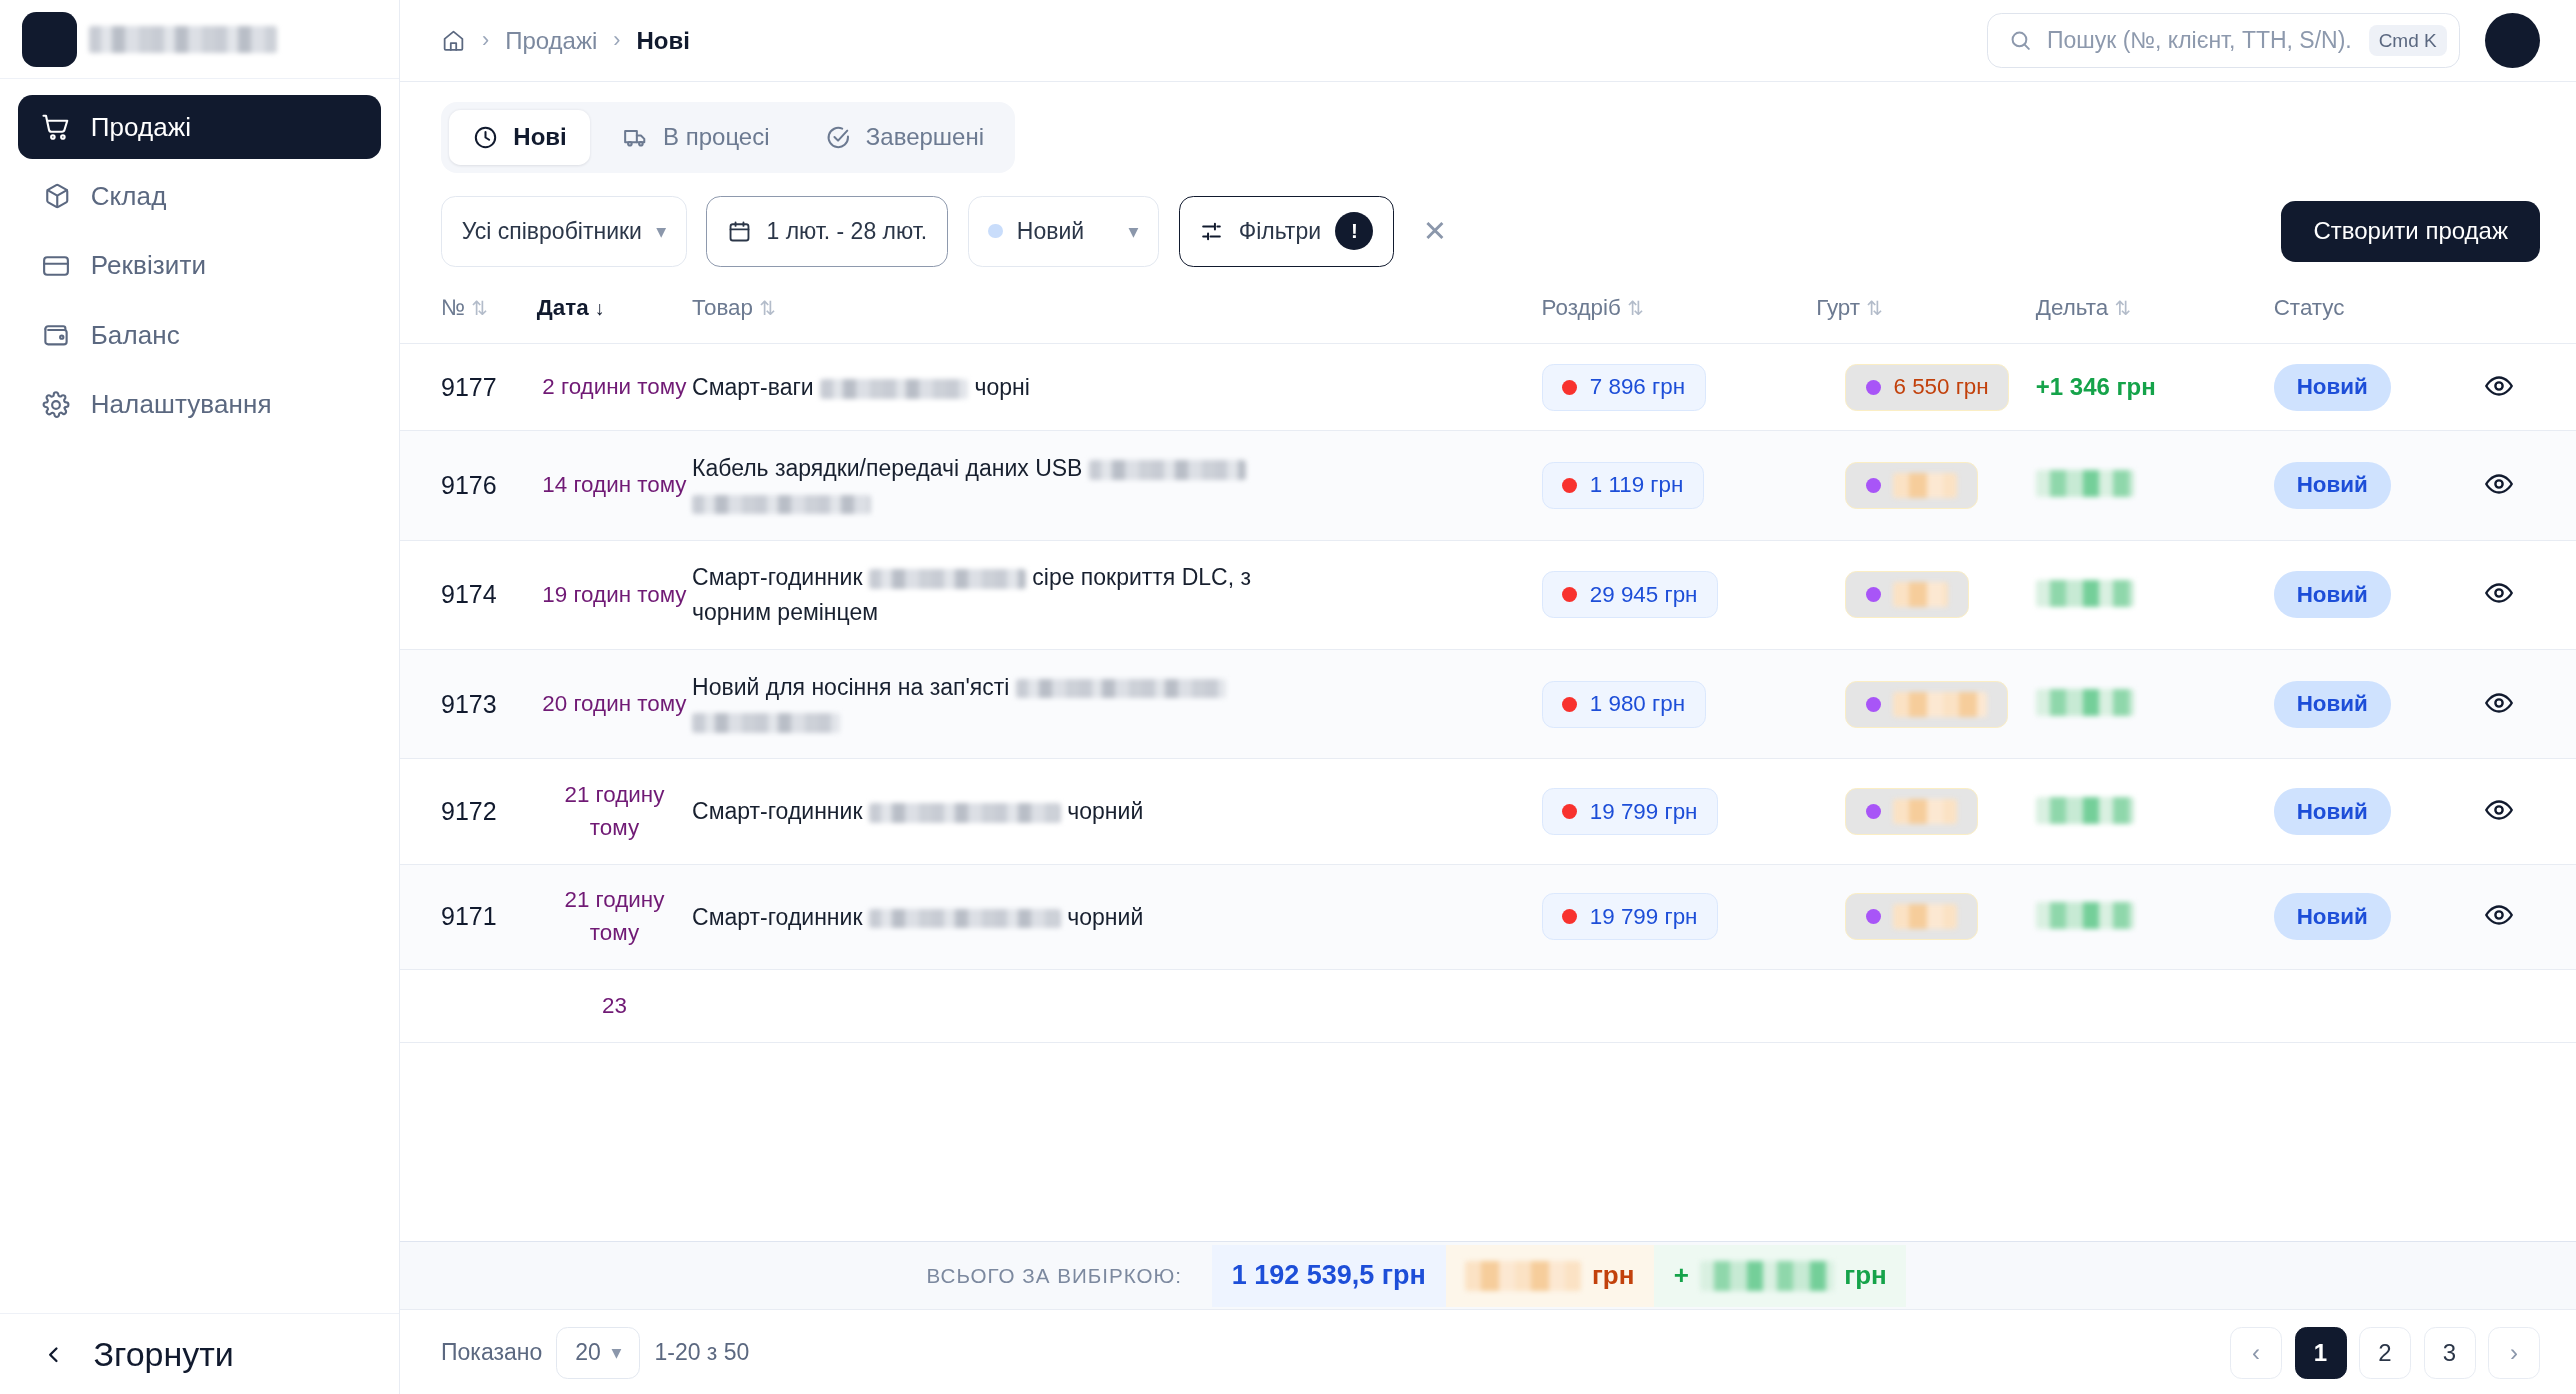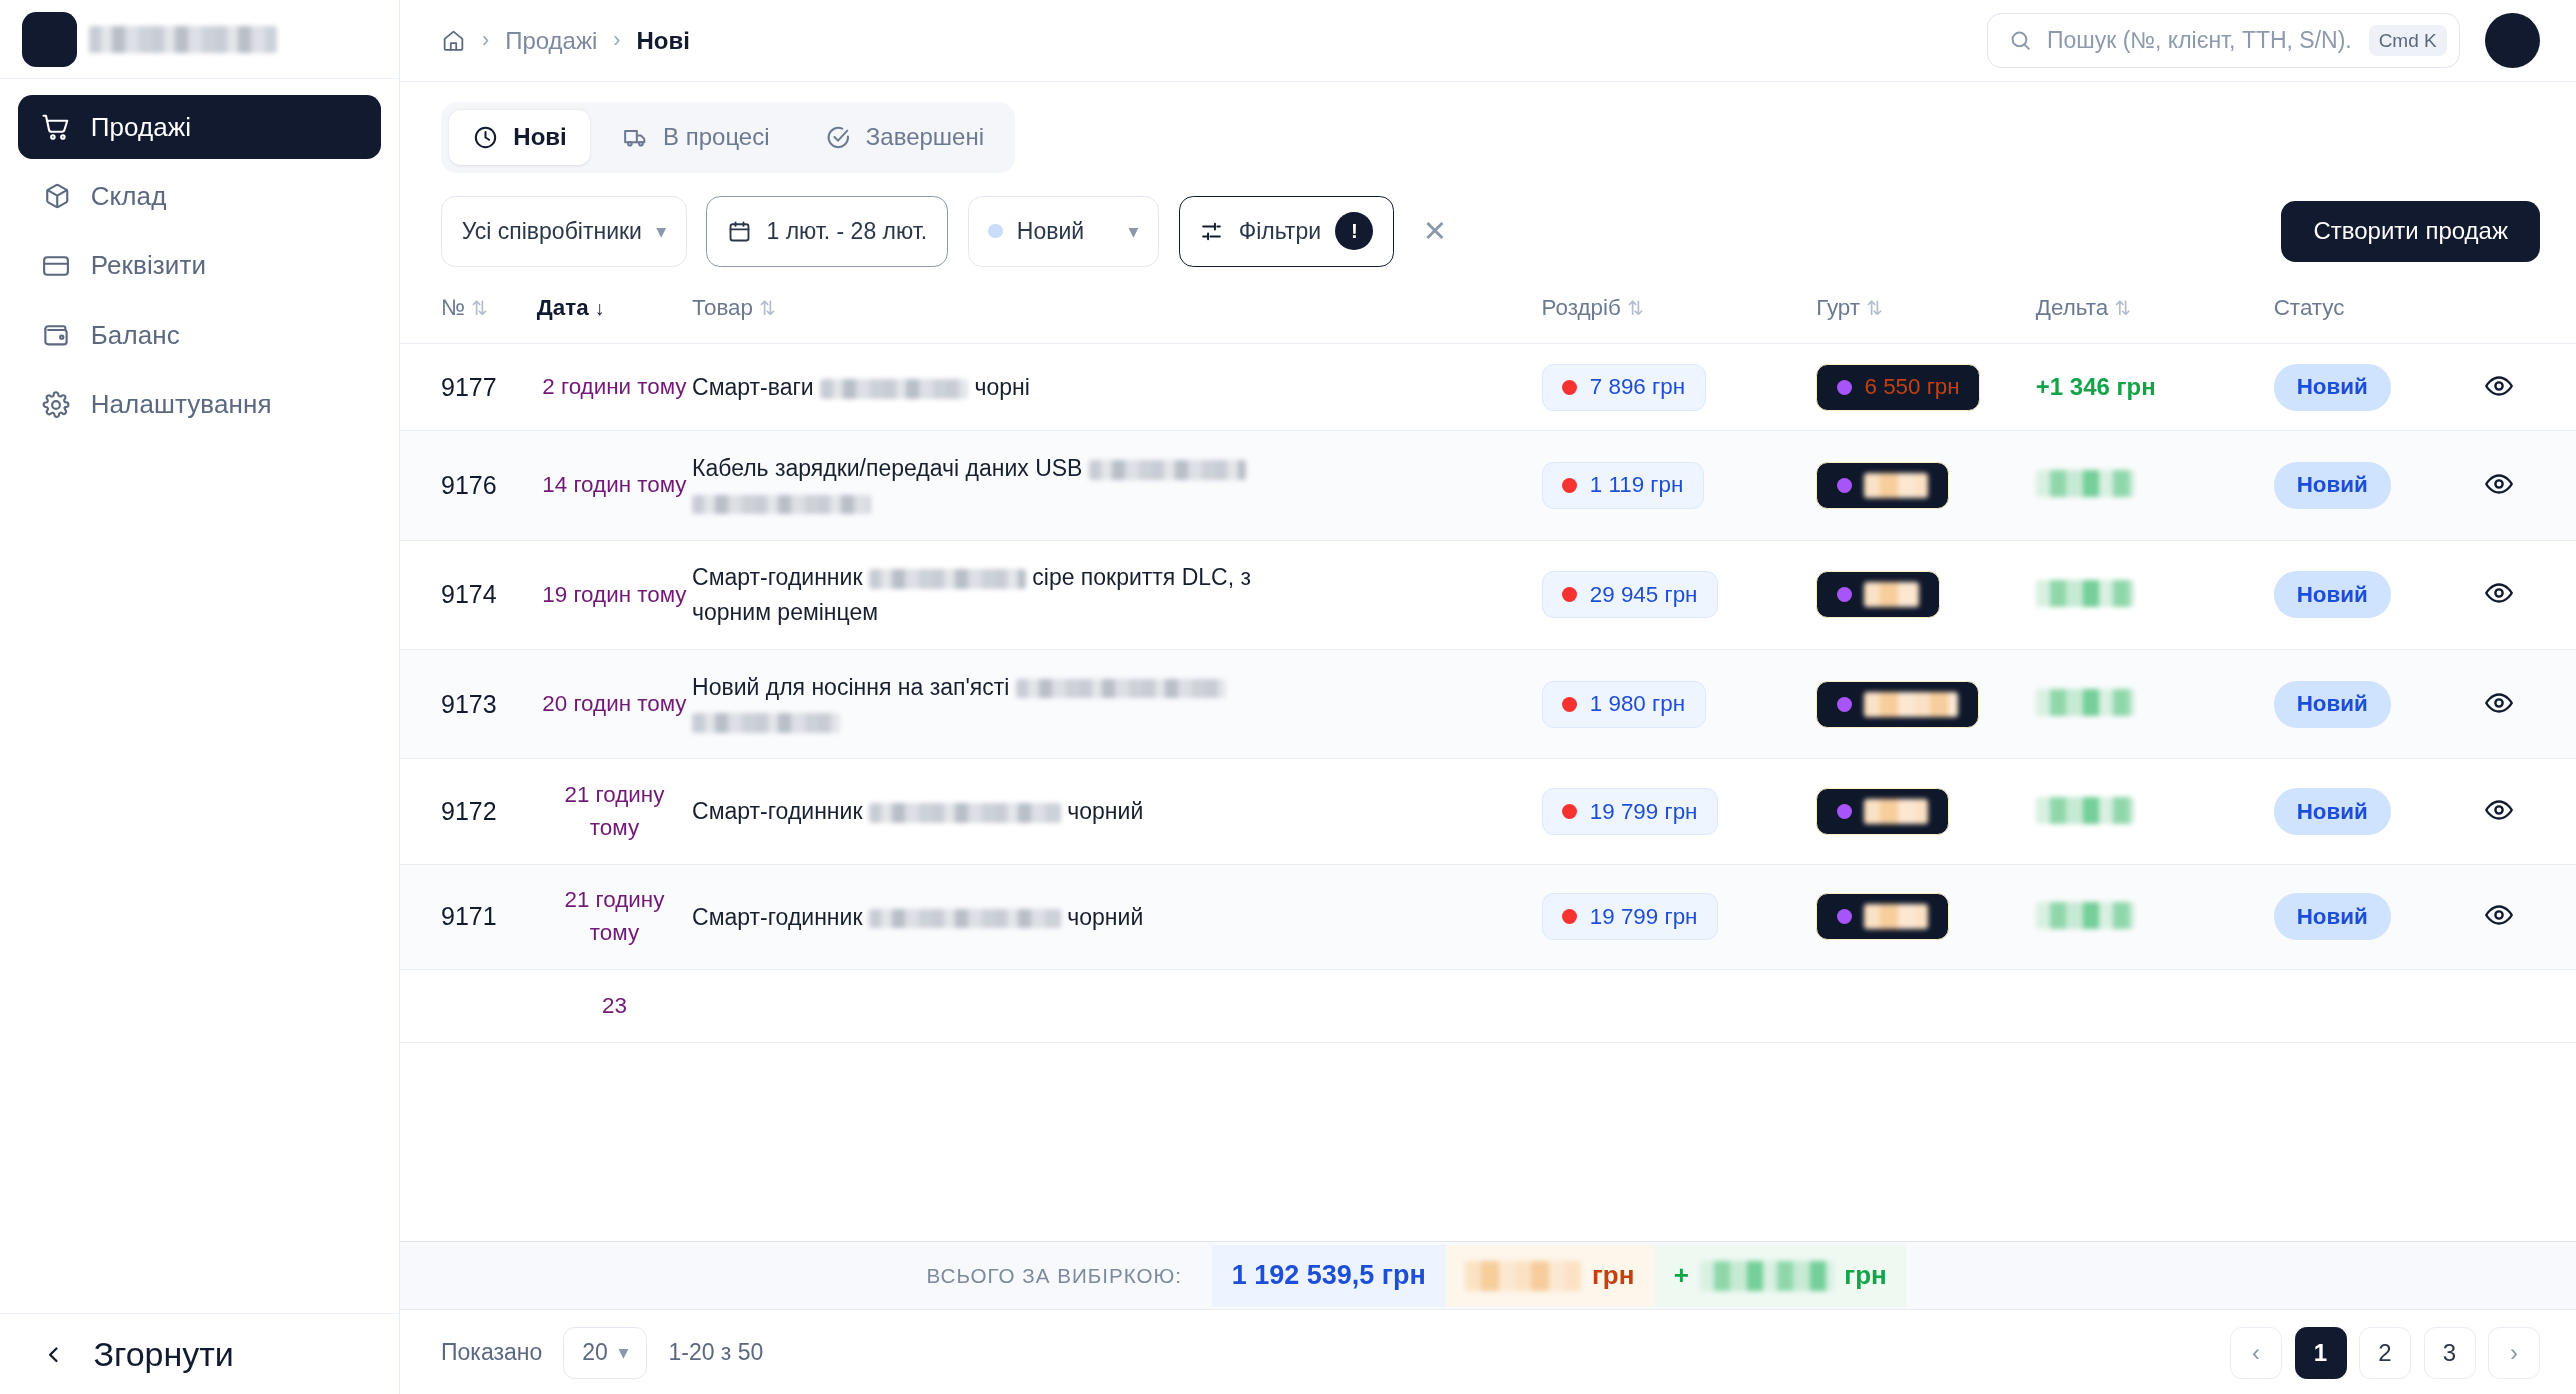--- a/index.html
+++ b/index.html
@@ -159,21 +159,21 @@
   .date { font-size: 22.4px; color: #701a75; text-align: center; line-height: 1.45; }
   .itemtxt { font-size: 23px; color: #18202f; line-height: 1.5; padding-right: 27px; }
   .itemtxt .blur { height: 19.7px; border-radius: 3.6px; }
 
   .pill {
     display: inline-flex; align-items: center; gap: 12.5px;
     height: 47px; padding: 0 19.7px; border-radius: 11.6px;
     font-size: 22.4px; white-space: nowrap;
   }
   .pill-retail { background: #eff5ff; border: 1.8px solid #dbe8fd; color: #1d4ed8; }
-  .pill-whole  { background: #0f172a; border: 1.8px solid #fbeec4; color: #c2410c; }
+  .pill-whole  { background: #e5e5e5; border: 1.8px solid #fbeec4; color: #c2410c; margin-left: 29px; }
   .dot-red { width: 15px; height: 15px; border-radius: 50%; background: #f8322e; flex:0 0 15px;}
   .dot-purple { width: 15px; height: 15px; border-radius: 50%; background: #a855f7; flex:0 0 15px;}
   .delta { font-size: 24px; font-weight: bold; color: #15a34a; white-space: nowrap; }
   .status {
     display: inline-flex; align-items: center; justify-content: center;
     height: 47px; padding: 0 23px; border-radius: 23px;
     background: #cfe2fe; color: #1d4ed8; font-size: 22.4px; font-weight: bold;
   }
   .eye { cursor: pointer; }
   .blur-green {
@@ -208,21 +208,21 @@
   .tot-orange { background: #fdf6ea; color: #c2410c; font-size: 26px; font-weight: bold; gap: 10.7px; }
   .tot-green { background: #eef9f2; color: #15a34a; font-size: 26px; font-weight: bold; gap: 10.7px; }
 
   
   .footer {
     height: 86px; flex: 0 0 86px;
     border-top: 1.8px solid #e8ecf3; background: #fff;
     display: flex; align-items: center; justify-content: space-between;
     padding: 0 36px 0 41px;
   }
-  .shown { display: flex; align-items: center; gap: 21px; font-size: 23px; color: #5b6880; }
+  .shown { display: flex; align-items: center; gap: 14px; font-size: 23px; color: #5b6880; }
   .selbox {
     border: 1.8px solid #e3e8f0; border-radius: 11.6px; height: 52px;
     display: flex; align-items: center; gap: 10.7px; padding: 0 18px;
     font-size: 23px; color: #5b6880; cursor: pointer;
   }
   .pager { display: flex; align-items: center; gap: 12.5px; }
   .pg {
     width: 52px; height: 52px; border: 1.8px solid #e8ecf3; border-radius: 11.6px;
     display: flex; align-items: center; justify-content: center;
     font-size: 24px; color: #2b3648; background: #fff; cursor: pointer;

